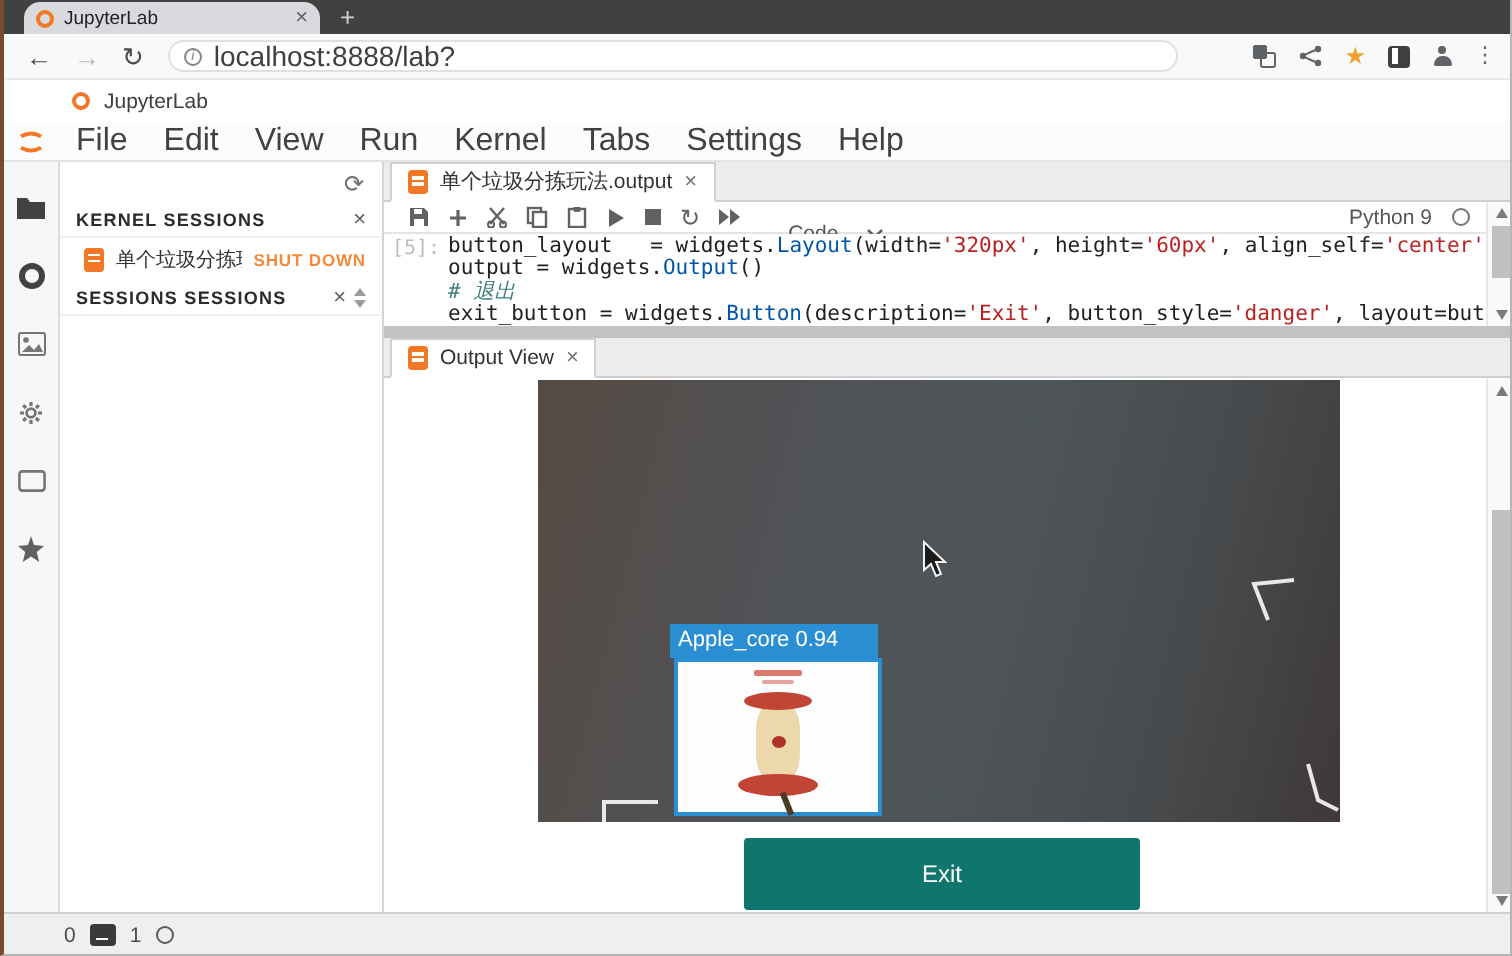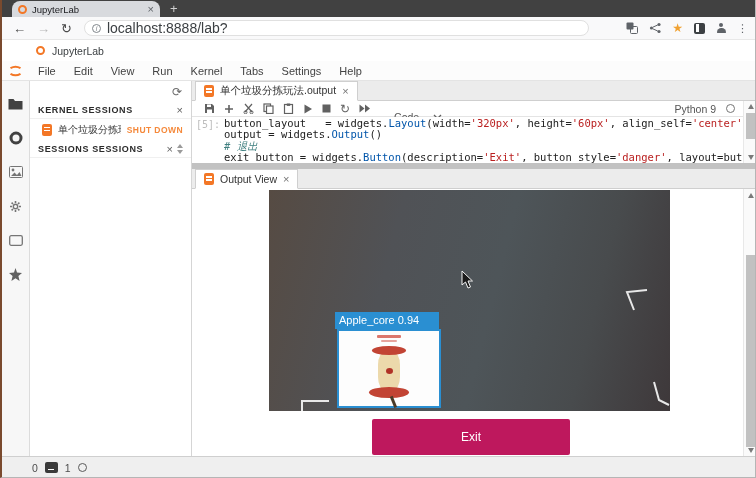--- a/index.html
+++ b/index.html
@@ -35,21 +35,21 @@
   .person::after { content:""; position:absolute; left:0.5px; top:4.5px; width:9px; height:5px; border-radius:5px 5px 1px 1px; background:#5f6368; }
 
   #bookmarkbar { position:absolute; left:0; top:40px; width:756px; height:21px; background:#fff;
                  display:flex; align-items:center; gap:7px; padding-left:34px; }
   #bookmarkbar .lbl { font-size:10.5px; color:#3c4043; }
 
   
   #menubar { position:absolute; left:0; top:61px; width:756px; height:20px; background:#fcfcfc;
              border-bottom:1px solid #e4e4e4; display:flex; align-items:center; }
   .jlogo { margin-left:6px; margin-right:6px; }
-  .menu-item { font-size:11px; color:#424242; padding:0 9px; }
+  .menu-item { font-size:16px; color:#424242; padding:0 9px; }
 
   #activitybar { position:absolute; left:0; top:81px; width:28px; height:375px; background:#f7f7f7;
                  border-right:1px solid #dcdcdc; display:flex; flex-direction:column; align-items:center; padding-top:6px; }
   .aicon { width:28px; height:34px; display:flex; align-items:center; justify-content:center; color:#616161; }
 
   #sidebar { position:absolute; left:28px; top:81px; width:162px; height:375px; background:#fff;
              border-right:1px solid #d5d5d5; }
   .sb-refresh { position:absolute; right:9px; top:4px; font-size:12px; color:#6e6e6e; }
   .sb-header { position:absolute; left:0; width:100%; height:18px; display:flex; align-items:center;
                padding:0 8px; border-bottom:1px solid #f0f0f0; }
@@ -111,21 +111,21 @@
   .cap1 { width:24px; height:3px; background:#cf4a3c; opacity:.75; border-radius:1px; }
   .cap2 { width:16px; height:2px; background:#cf4a3c; opacity:.5; margin-top:2px; border-radius:1px; }
   .apple { position:relative; width:48px; height:58px; margin-top:2px; }
   .a-top { position:absolute; left:7px; top:2px; width:34px; height:9px; background:#c24434; border-radius:50%; }
   .a-body { position:absolute; left:13px; top:7px; width:22px; height:40px; background:#ecd9ab;
             border-radius:8px/14px; }
   .a-seed { position:absolute; left:21px; top:24px; width:7px; height:6px; background:#b03226; border-radius:50%; }
   .a-bot { position:absolute; left:4px; top:43px; width:40px; height:11px; background:#c24434; border-radius:50%; }
   .a-stem { position:absolute; left:27px; top:52px; width:2.5px; height:12px; background:#4a3b28; transform:rotate(-22deg); }
 
-  #exit-btn { position:absolute; left:180px; top:230px; width:198px; height:36px; background:#be185d;
+  #exit-btn { position:absolute; left:180px; top:230px; width:198px; height:36px; background:#0f766e;
               border:none; border-radius:2px; color:#fff; font-size:12px; font-family:"Liberation Sans",sans-serif; }
 
   
   #statusbar { position:absolute; left:0; top:456px; width:756px; height:22px; background:#efefef;
                border-top:1px solid #cfcfcf; display:flex; align-items:center; gap:7px; padding-left:30px; }
   #statusbar .cnt { font-size:10.5px; color:#4d4d4d; }
   .termic { width:13px; height:11px; background:#3a3a3a; border-radius:2px; position:relative; }
   .termic::after { content:""; position:absolute; left:3px; bottom:3px; width:6px; height:1.5px; background:#fff; }
   .kernic { width:9px; height:9px; border:1.5px solid #5a5a5a; border-radius:50%; }
 

